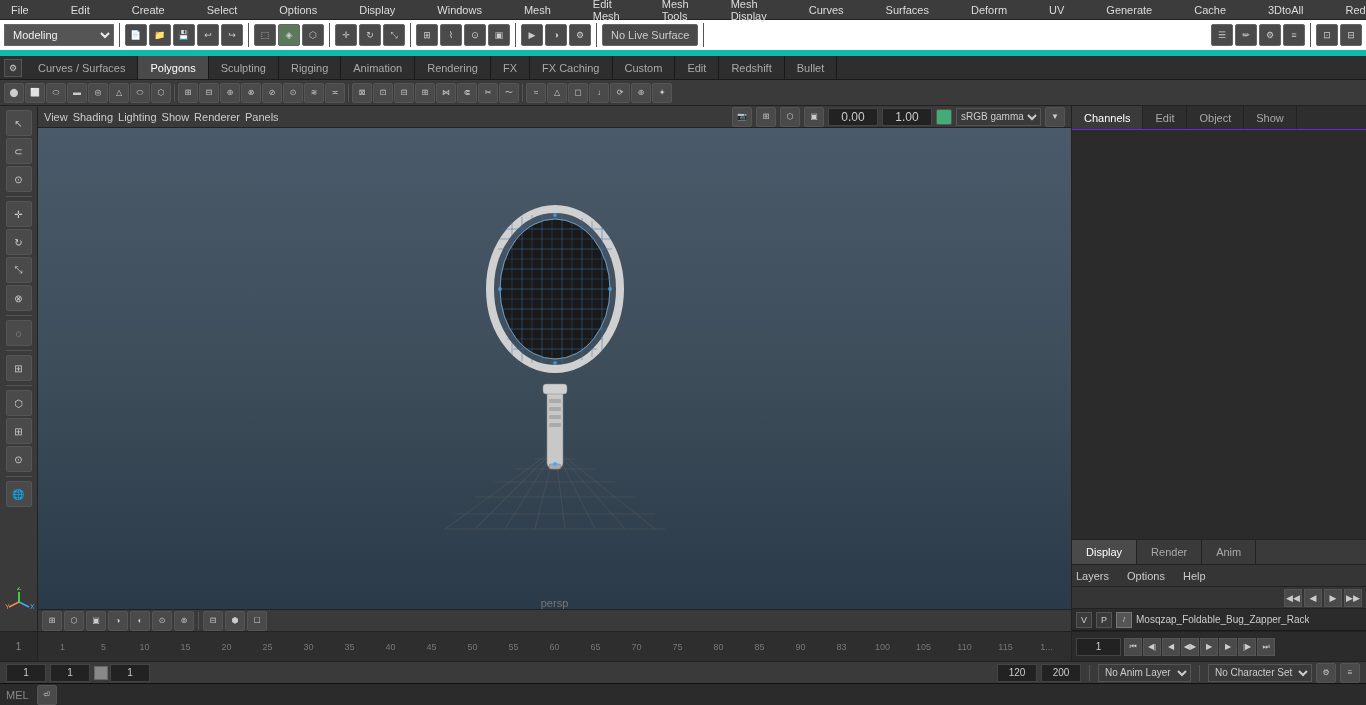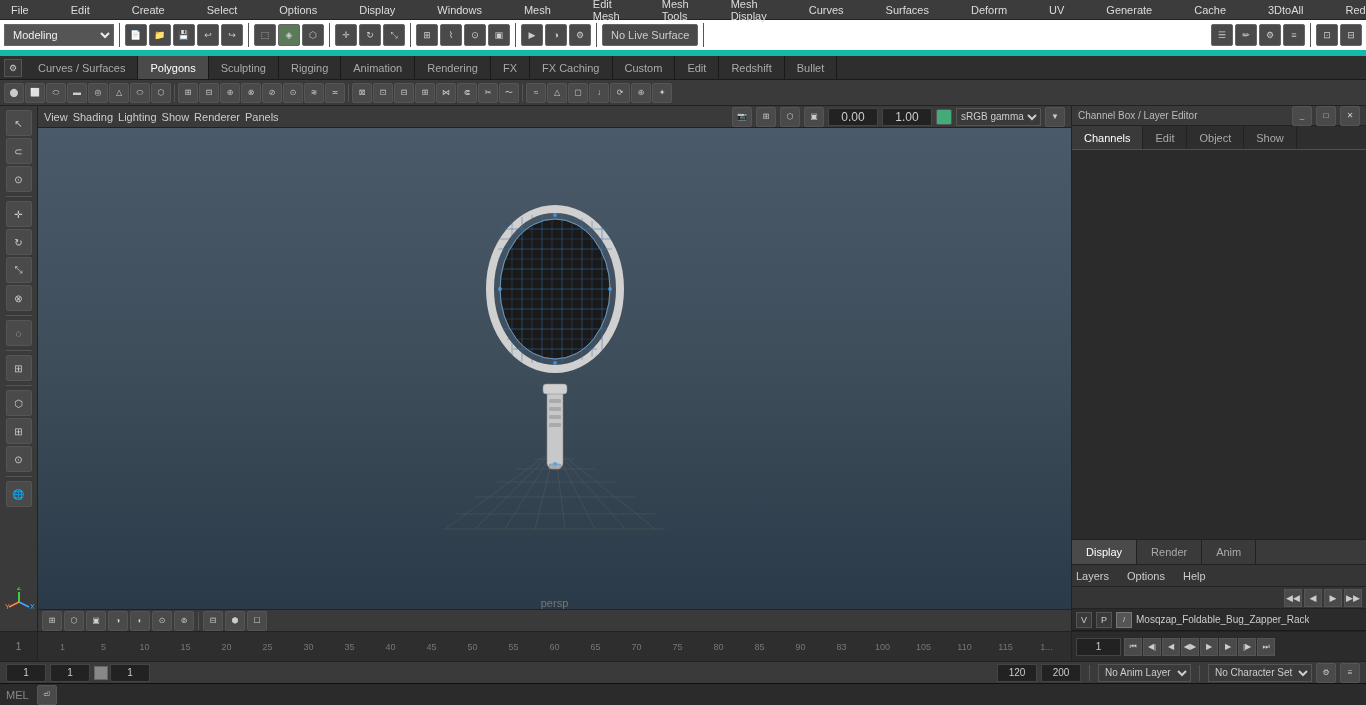--- a/index.html
+++ b/index.html
@@ -777,28 +777,20 @@
       <div class="tb2-btn">⊚</div>
       <div class="tb2-sep"></div>
       <div class="tb2-btn">⊟</div>
       <div class="tb2-btn">⬢</div>
       <div class="tb2-btn">☐</div>
     </div>
   </div>
 
   <div id="right-panel">
 
-    <div id="right-panel-header">
-      <span>Channel Box / Layer Editor</span>
-      <div style="display:flex;gap:4px;">
-        <div class="tb2-btn">_</div>
-        <div class="tb2-btn">□</div>
-        <div class="tb2-btn">✕</div>
-      </div>
-    </div>
 
     <div id="channel-editor-tabs">
       <div class="ce-tab active">Channels</div>
       <div class="ce-tab">Edit</div>
       <div class="ce-tab">Object</div>
       <div class="ce-tab">Show</div>
     </div>
 
     <div id="channel-content">
       

